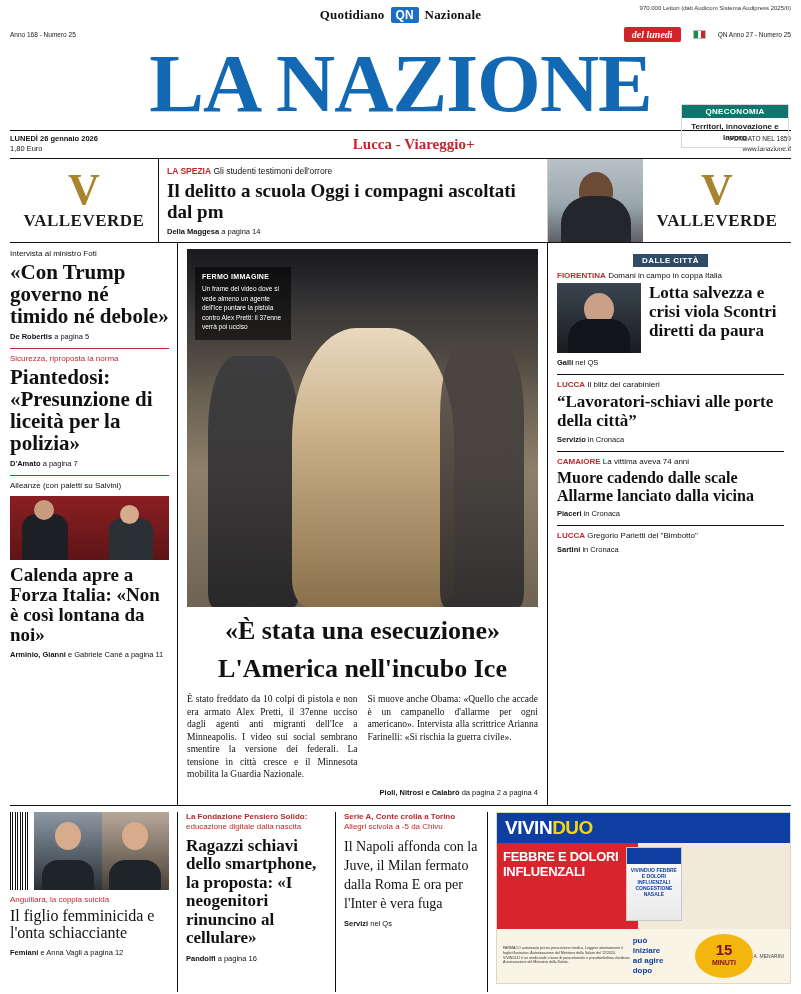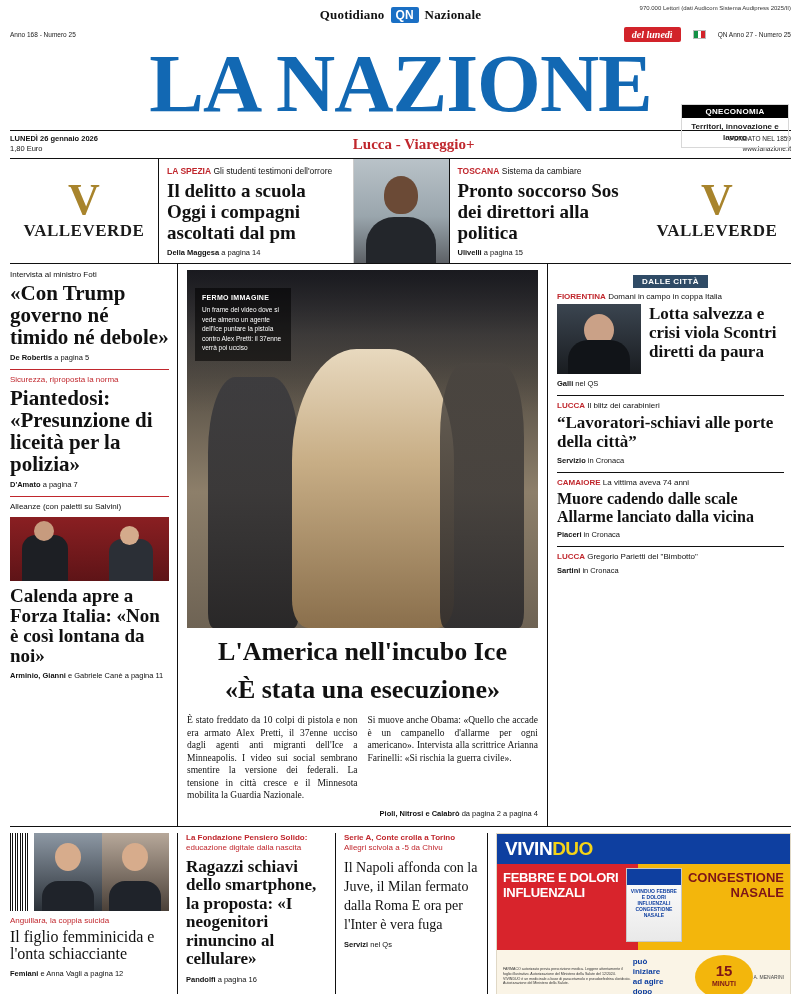--- a/index.html
+++ b/index.html
@@ -30,21 +30,21 @@
     font-weight: bold;
     font-size: 82px;
     line-height: 84px;
     color: #1268b3;
     letter-spacing: -1px;
   }
   .qneconomia-box {
     position: absolute; right: 2px; top: 62px; width: 108px;
     border: 1px solid #d8d8d8;
   }
-  .qneconomia-head { background: #000000; color: #fff; font-family: "Liberation Sans", sans-serif; font-size: 8px; font-weight: bold; text-align: center; padding: 2px 0; letter-spacing: .3px; }
+  .qneconomia-head { background: #0f766e; color: #fff; font-family: "Liberation Sans", sans-serif; font-size: 8px; font-weight: bold; text-align: center; padding: 2px 0; letter-spacing: .3px; }
   .qneconomia-body { font-family: "Liberation Sans", sans-serif; font-size: 8px; color: #1b1b1b; padding: 3px 5px 4px; line-height: 11px; font-weight: bold; }
 
   .editionbar { display: flex; align-items: center; justify-content: space-between; border-top: 1.5px solid #111; border-bottom: 1.5px solid #111; margin-top: 4px; padding: 3px 0 4px; }
   .ed-left { font-family: "Liberation Sans", sans-serif; font-size: 7.5px; line-height: 10px; font-weight: bold; }
   .ed-left .price { font-weight: normal; }
   .ed-center { font-family: "Liberation Serif", serif; font-size: 15px; font-weight: bold; color: #c0272d; }
   .ed-right { font-family: "Liberation Sans", sans-serif; font-size: 6.5px; text-align: right; line-height: 10px; color: #222; }
 
   
   .teaserband { display: flex; align-items: stretch; border-bottom: 1.5px solid #111; }
@@ -220,31 +220,20 @@
       <div class="byline">
         <b>Della Maggesa</b>
         <span>a pagina 14</span>
       </div>
     </div>
 
     <div class="teaser-photo">
       <div class="photo-person"></div>
     </div>
 
-    <div class="teaser">
-      <div class="kicker">
-        <b>TOSCANA</b>
-        <span>Sistema da cambiare</span>
-      </div>
-      <h2>Pronto soccorso Sos dei direttori alla politica</h2>
-      <div class="byline">
-        <b>Ulivelli</b>
-        <span>a pagina 15</span>
-      </div>
-    </div>
 
     <div class="vallev">
       <div class="vlogo">V</div>
       <div class="vname">VALLEVERDE</div>
     </div>
   </div>
 
   <div class="maingrid">
 
     <div class="col-left">
@@ -288,22 +277,22 @@
       <div class="mainphoto">
         <div class="mp-bg"></div>
         <div class="mp-dark"></div>
         <div class="mp-person"></div>
         <div class="mp-dark2"></div>
         <div class="mp-caption">
           <div class="cap-t">FERMO IMMAGINE</div>
           <div class="cap-b">Un frame del video dove si vede almeno un agente dell'Ice puntare la pistola contro Alex Pretti: il 37enne verrà poi ucciso</div>
         </div>
       </div>
+      <div class="c-head">«È stata una esecuzione»</div>
       <div class="c-head">L'America nell'incubo Ice</div>
-      <div class="c-head">«È stata una esecuzione»</div>
       <div class="c-cols">
         <p>È stato freddato da 10 colpi di pistola e non era armato Alex Pretti, il 37enne ucciso dagli agenti anti migranti dell'Ice a Minneapolis. I video sui social sembrano smentire la versione dei federali. La tensione in città cresce e il Minnesota mobilita la Guardia Nazionale.</p>
         <p>Si muove anche Obama: «Quello che accade è un campanello d'allarme per ogni americano». Intervista alla scrittrice Arianna Farinelli: «Si rischia la guerra civile».</p>
       </div>
       <div class="c-by">
         <b>Pioli, Nitrosi e Calabrò</b>
         <span>da pagina 2 a pagina 4</span>
       </div>
     </div>
 
@@ -412,24 +401,20 @@
 
     <div class="b-col4">
       <div class="advert">
         <div class="ad-top">
           <span class="ad-brand"><span>VIVIN</span><span class="duo">DUO</span></span>
         </div>
         <div class="ad-mid">
           <div class="ad-left">
             <div>FEBBRE E DOLORI</div>
             <div>INFLUENZALI</div>
-          </div>
-          <div class="ad-right">
-            <div>CONGESTIONE</div>
-            <div>NASALE</div>
           </div>
         </div>
         <div class="ad-pack">
           <div class="pk-b"></div>
           <div class="pk-t">VIVINDUO FEBBRE E DOLORI INFLUENZALI CONGESTIONE NASALE</div>
         </div>
         <div class="ad-bot">
           <div class="ad-fine">FARMACO autorizzato previa prescrizione medica. Leggere attentamente il foglio illustrativo. Autorizzazione del Ministero della Salute del 12/2024. VIVINDUO è un medicinale a base di paracetamolo e pseudoefedrina cloridrato. Autorizzazione del Ministero della Salute.</div>
           <div class="ad-claim">
             <div>può</div>

